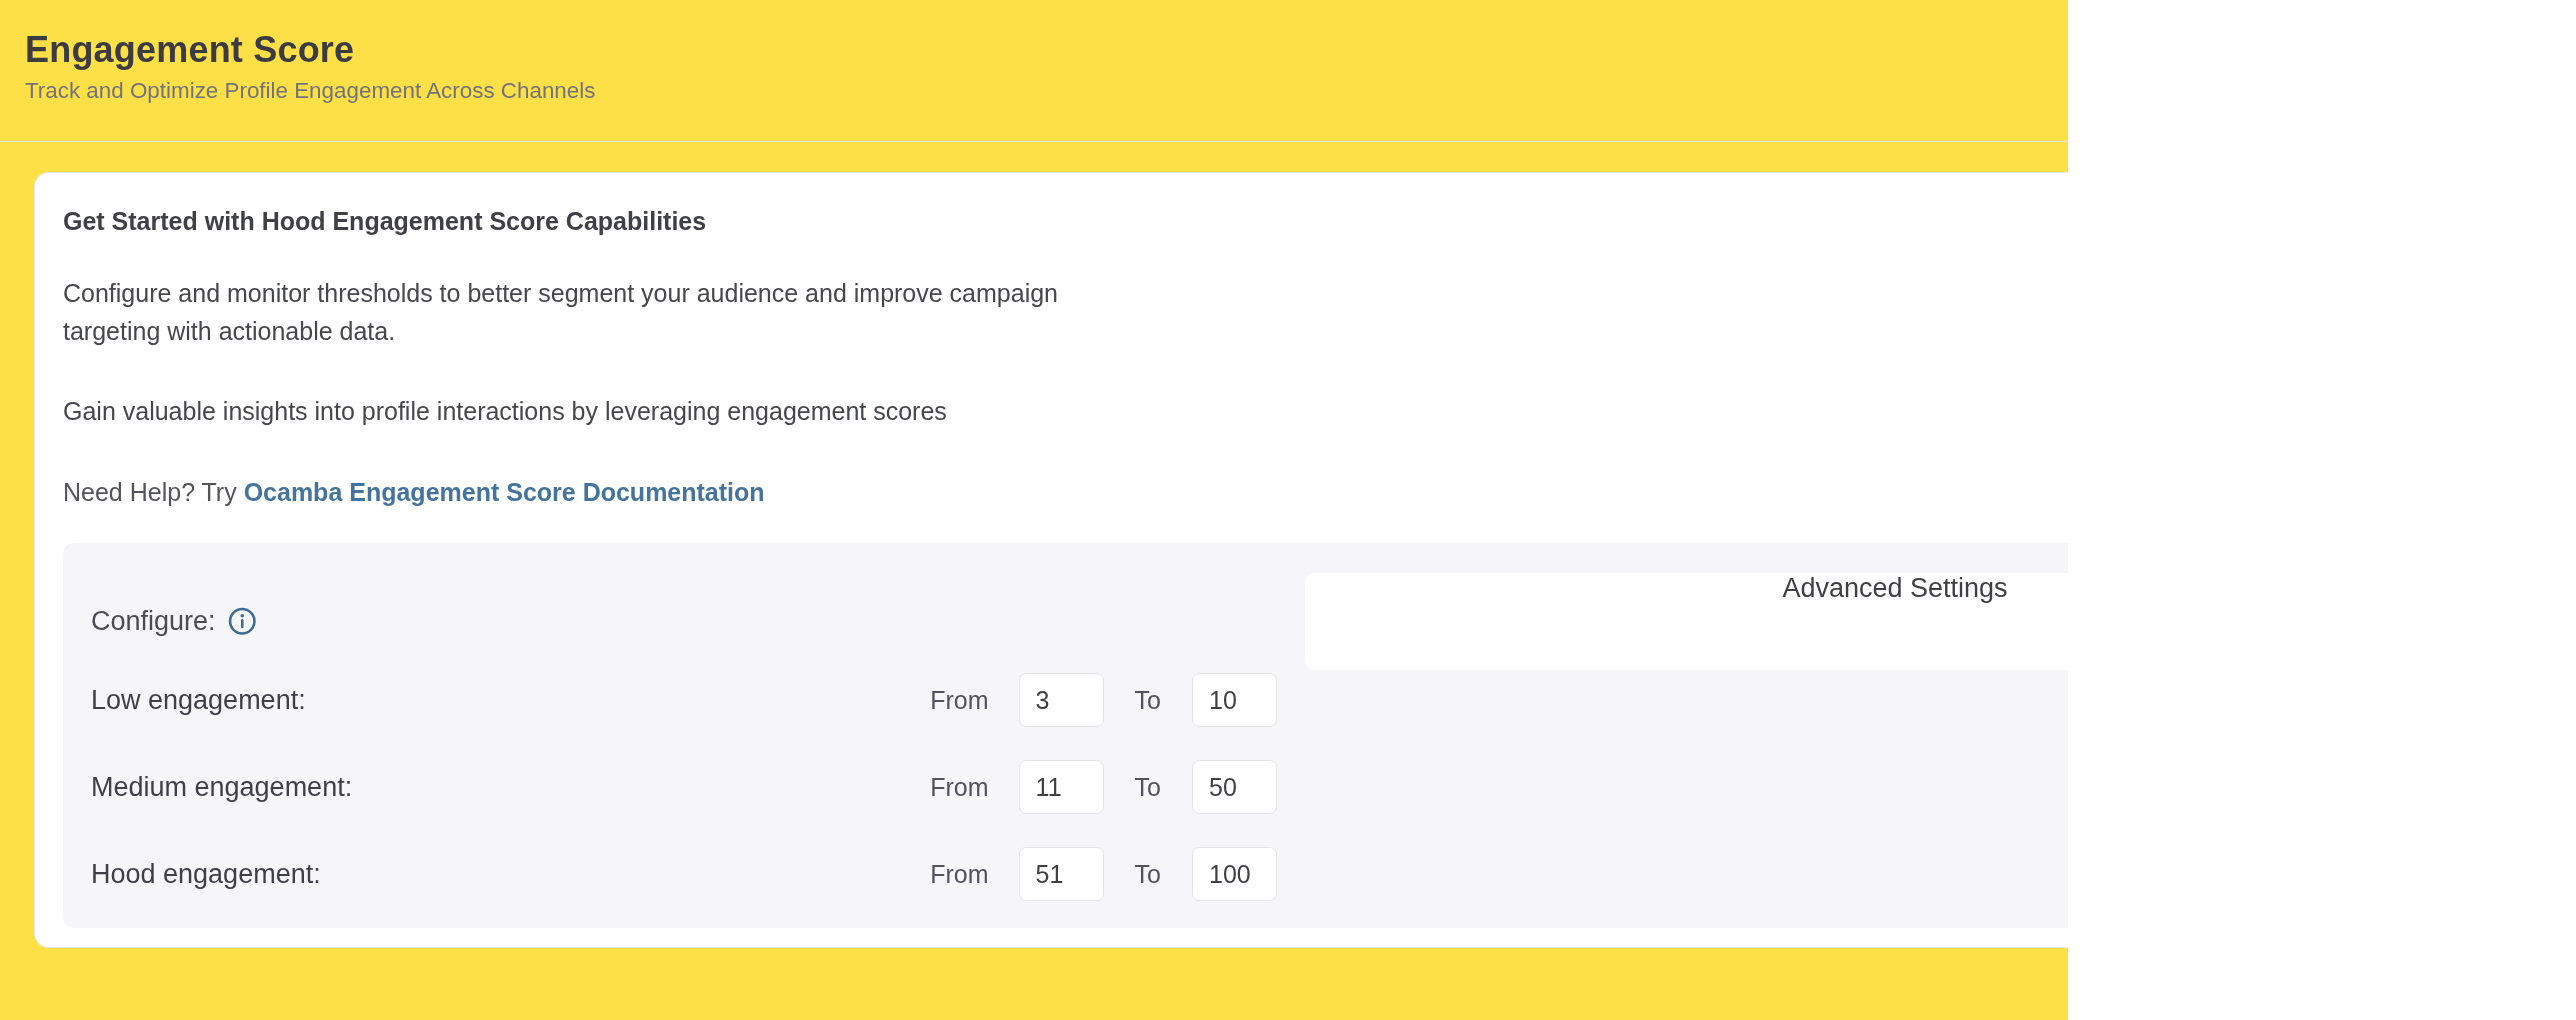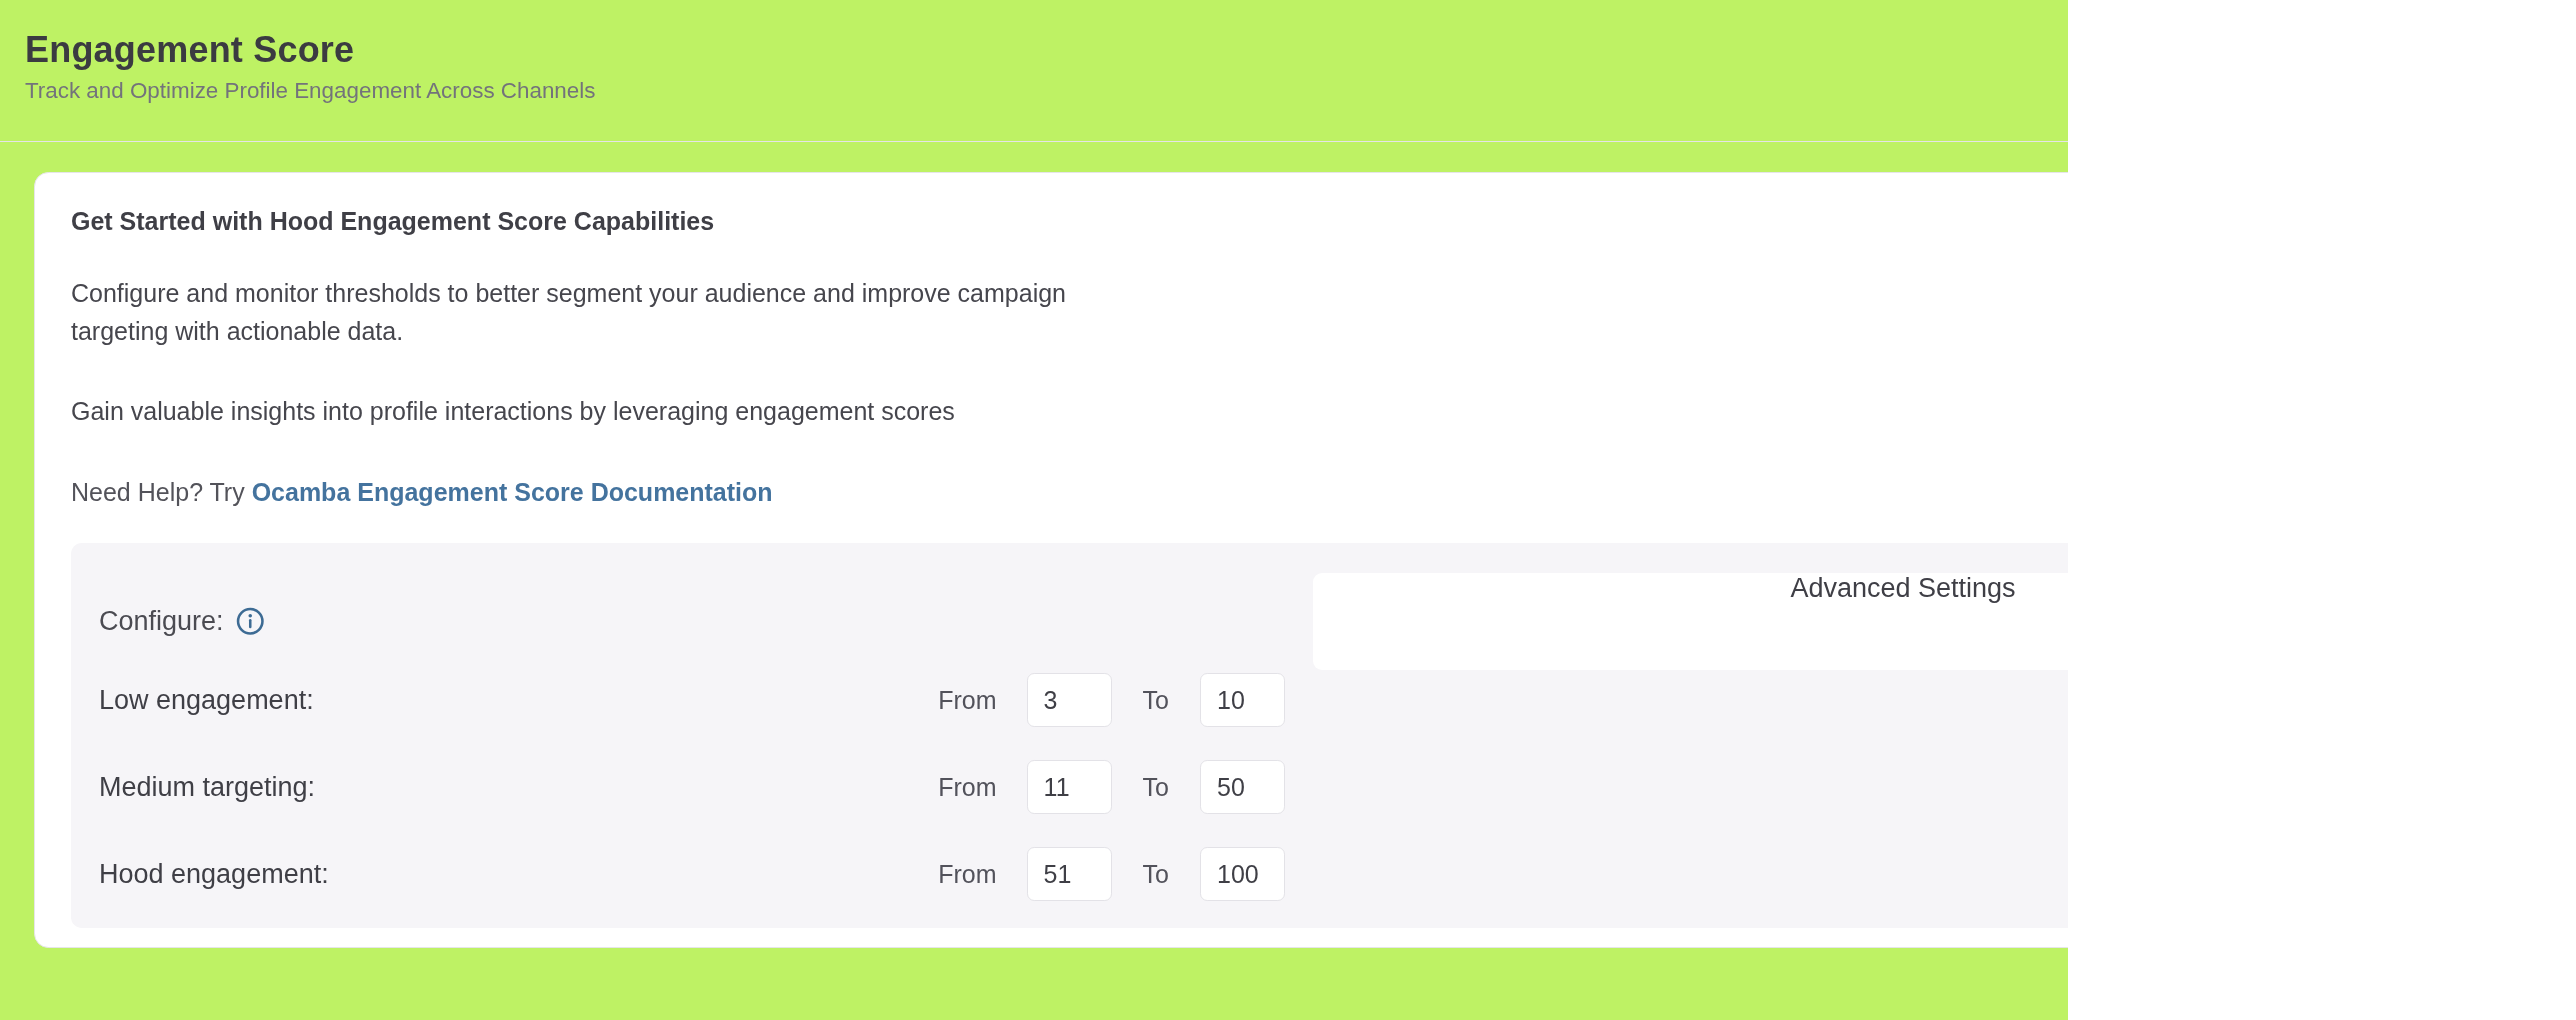--- a/index.html
+++ b/index.html
@@ -1,21 +1,21 @@
 <!DOCTYPE html>
 <html style="font-size:14.4px"><head>
 <meta charset="utf-8">
 <style>
   * { margin: 0; padding: 0; box-sizing: border-box; }
   html, body { background: #ffffff; }
   .screen {
     position: relative;
     width: 2068px;
     height: 1021px;
-    background: #bef264;
+    background: #fde047;
     font-family: "Liberation Sans", sans-serif;
     overflow: hidden;
   }
   .page-header { position: absolute; left: 25px; top: 29px; }
   .page-title {
     font-size: 36px;
     font-weight: 700;
     color: #3b3b41;
     letter-spacing: 0.2px;
   }
@@ -30,21 +30,21 @@
     height: 0.9px;
     background: #e5e4e8;
   }
   .card {
     position: absolute;
     left: 34px; top: 172px;
     width: 2509px; height: 776px;
     background: #ffffff;
     border: 0.9px solid #e6e5e9;
     border-radius: 14.4px;
-    padding: 34px 28px 28px 36px;
+    padding: 34px 28px 28px 28px;
   }
   .card-heading {
     font-size: 25px;
     font-weight: 700;
     color: #3f3f46;
   }
   .card-paragraph {
     margin-top: 43px;
     font-size: 25px;
     color: #46464d;
@@ -180,21 +180,21 @@
 
         <div class="t-row">
           <span class="row-label">Low engagement:</span>
           <span class="fromto-label from-label">From</span>
           <input class="range-input" type="text" value="3" style="">
           <span class="fromto-label to-label">To</span>
           <input class="range-input" type="text" value="10" style="">
         </div>
 
         <div class="t-row">
-          <span class="row-label">Medium targeting:</span>
+          <span class="row-label">Medium engagement:</span>
           <span class="fromto-label from-label">From</span>
           <input class="range-input" type="text" value="11" style="">
           <span class="fromto-label to-label">To</span>
           <input class="range-input" type="text" value="50" style="">
         </div>
 
         <div class="t-row">
           <span class="row-label">Hood engagement:</span>
           <span class="fromto-label from-label">From</span>
           <input class="range-input" type="text" value="51" style="">

